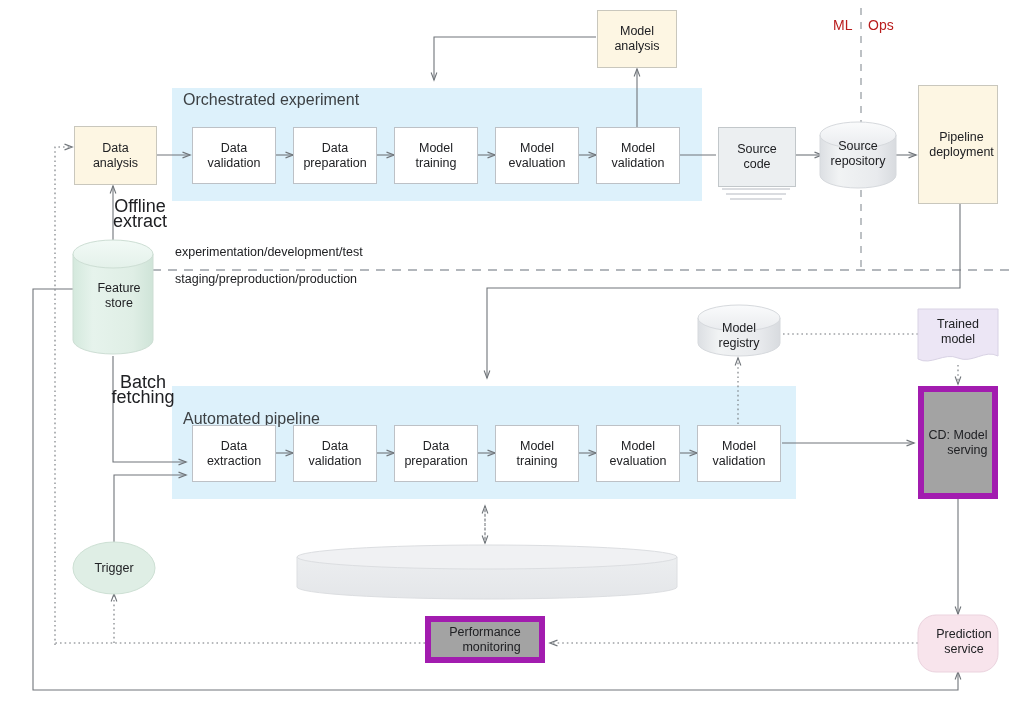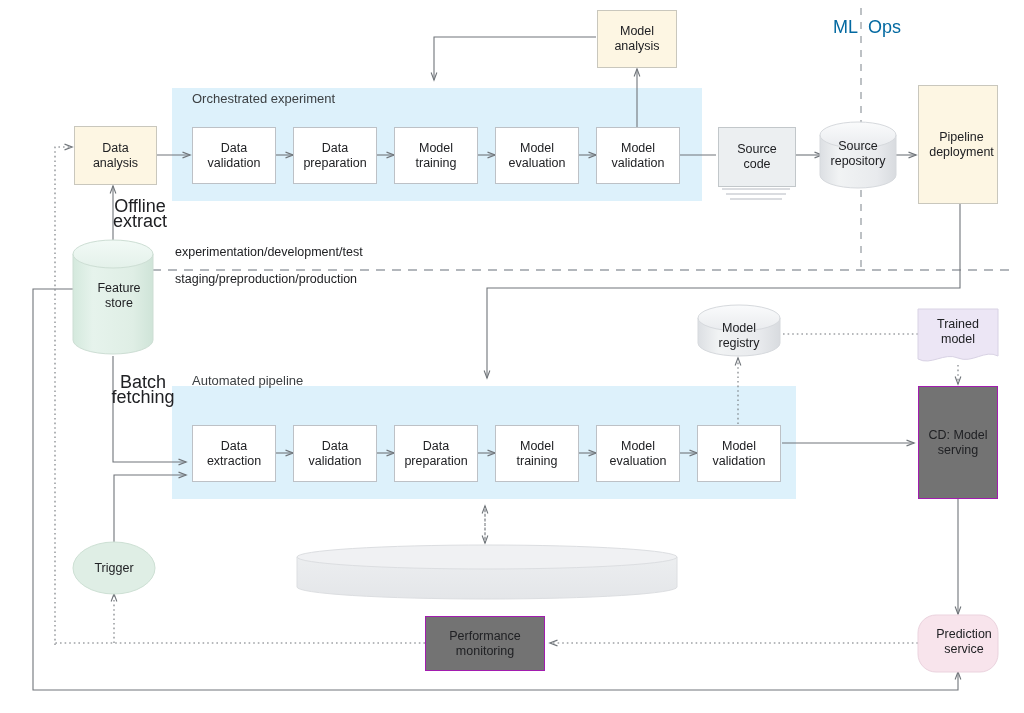--- a/index.html
+++ b/index.html
@@ -3,25 +3,25 @@
 <meta charset="utf-8">
 <style>
   html,body{margin:0;padding:0;background:#ffffff;}
   body{font-family:"Liberation Sans","DejaVu Sans",sans-serif;}
   #stage{position:relative;width:1024px;height:713px;background:#fff;overflow:hidden;}
   #svgroot{position:absolute;left:0;top:0;width:1024px;height:713px;}
   .node{position:absolute;box-sizing:border-box;display:flex;align-items:center;justify-content:center;
         text-align:center;color:#202124;font-size:12.5px;line-height:15px;}
   .rect{border:1px solid #bdc1c6;background:#ffffff;}
   .cream{background:#fdf6e3;border:1px solid #c9c7bd;}
-  .blue{background:#737373;border:1px solid #a21caf;}
+  .blue{background:#a3a3a3;border:6px solid #a21caf;text-align:right;}
   .gray{background:#eceff1;border:1px solid #c2c7ca;}
-  .bandlabel{position:absolute;font-size:13px;color:#3c4043;margin-left:9px;}
+  .bandlabel{position:absolute;font-size:16px;color:#3c4043;}
   .envlabel{position:absolute;font-size:12.5px;color:#202124;}
-  .mlops{position:absolute;font-size:18px;color:#0369a1;}
+  .mlops{position:absolute;font-size:14px;color:#b91c1c;}
   .edgelabel{position:absolute;font-size:18px;color:#202124;line-height:15px;text-align:center;}
   .nodetext{pointer-events:none;}
   .cyl-text{position:absolute;width:100%;text-align:center;font-size:12.5px;color:#202124;line-height:15px;}
 </style>
 </head>
 <body>
 
 <div id="stage">
 
   <svg id="svgroot" viewBox="0 0 1024 713" xmlns="http://www.w3.org/2000/svg">
@@ -151,21 +151,21 @@
     </g>
 
     <g>
       <line x1="722" y1="189" x2="790" y2="189" stroke="#dadce0" stroke-width="2"></line>
       <line x1="726" y1="194" x2="786" y2="194" stroke="#dadce0" stroke-width="2"></line>
       <line x1="730" y1="199" x2="782" y2="199" stroke="#dadce0" stroke-width="2"></line>
     </g>
   </svg>
 
   <div class="bandlabel" style="left:183px;top:91px;">Orchestrated experiment</div>
-  <div class="bandlabel" style="left:183px;top:373px;text-align:right;">Automated pipeline</div>
+  <div class="bandlabel" style="left:183px;top:410px;text-align:right;">Automated pipeline</div>
 
   <div class="envlabel" style="left:175px;top:245px;">experimentation/development/test</div>
   <div class="envlabel" style="left:175px;top:272px;">staging/preproduction/production</div>
   <div class="mlops" style="left:833px;top:17px;">ML</div>
   <div class="mlops" style="left:868px;top:17px;">Ops</div>
 
   <div class="edgelabel" style="left:108px;top:199px;width:64px;">
     <div>Offline</div>
     <div>extract</div>
   </div>
@@ -293,21 +293,21 @@
   <div class="node blue" style="left:918px;top:386px;width:80px;height:113px;">
     <div class="nodetext">
       <div>CD: Model</div>
       <div>serving</div>
     </div>
   </div>
 
 
   <div class="cyl-text" style="left:74px;top:561px;width:80px;">Trigger</div>
 
-  <div class="node blue" style="left:425px;top:616px;width:120px;height:55px;">
+  <div class="node blue" style="left:425px;top:616px;width:120px;height:47px;">
     <div class="nodetext">
       <div>Performance</div>
       <div>monitoring</div>
     </div>
   </div>
 
   <div class="cyl-text" style="left:918px;top:627px;width:92px;">
     <div>Prediction</div>
     <div>service</div>
   </div>

